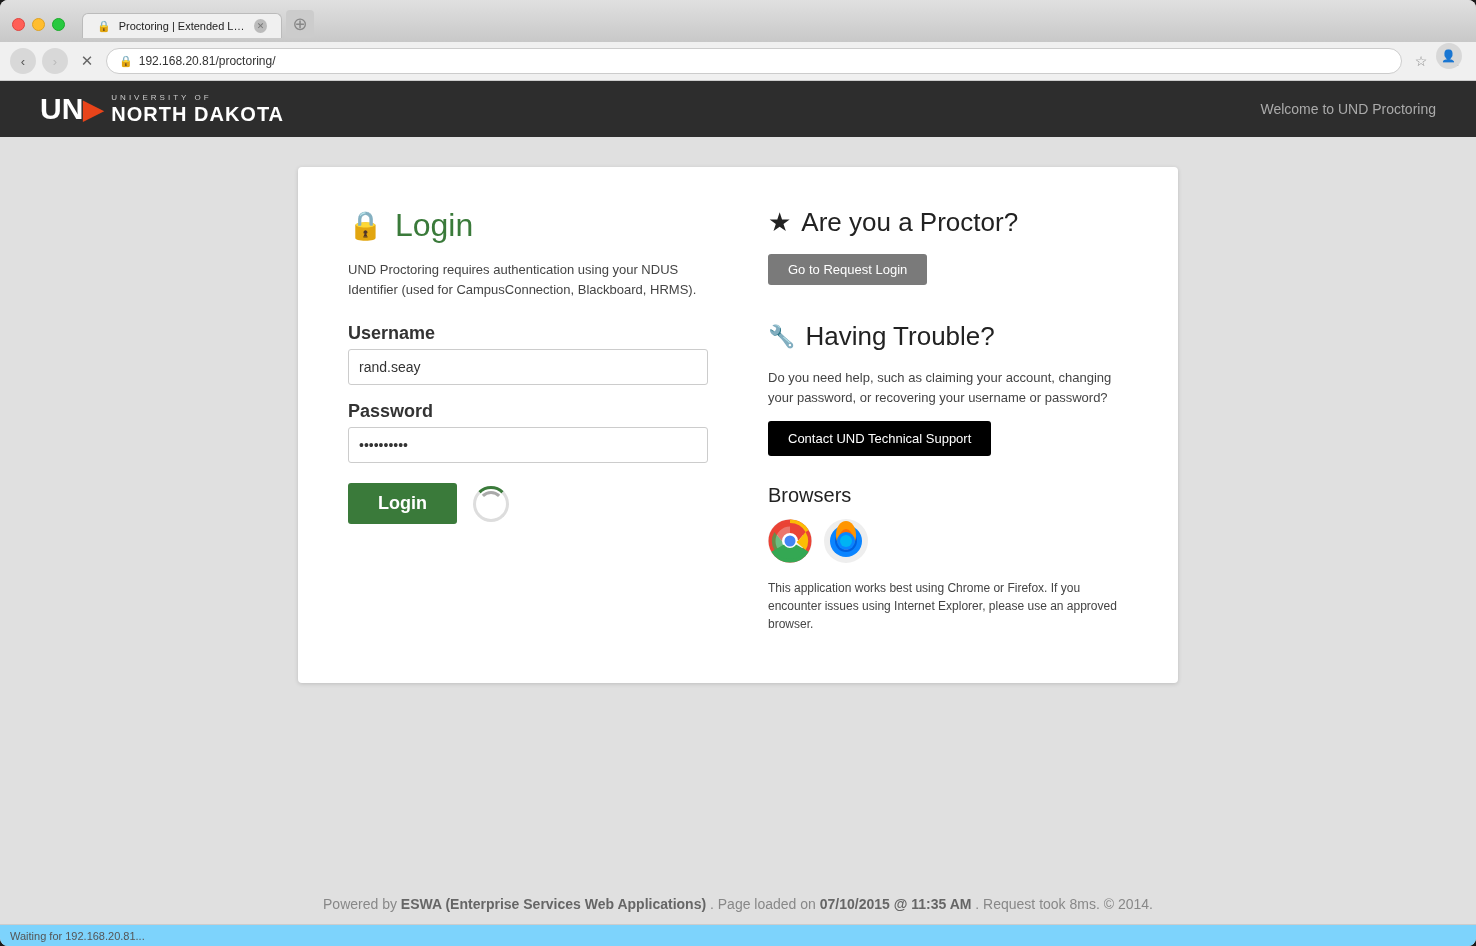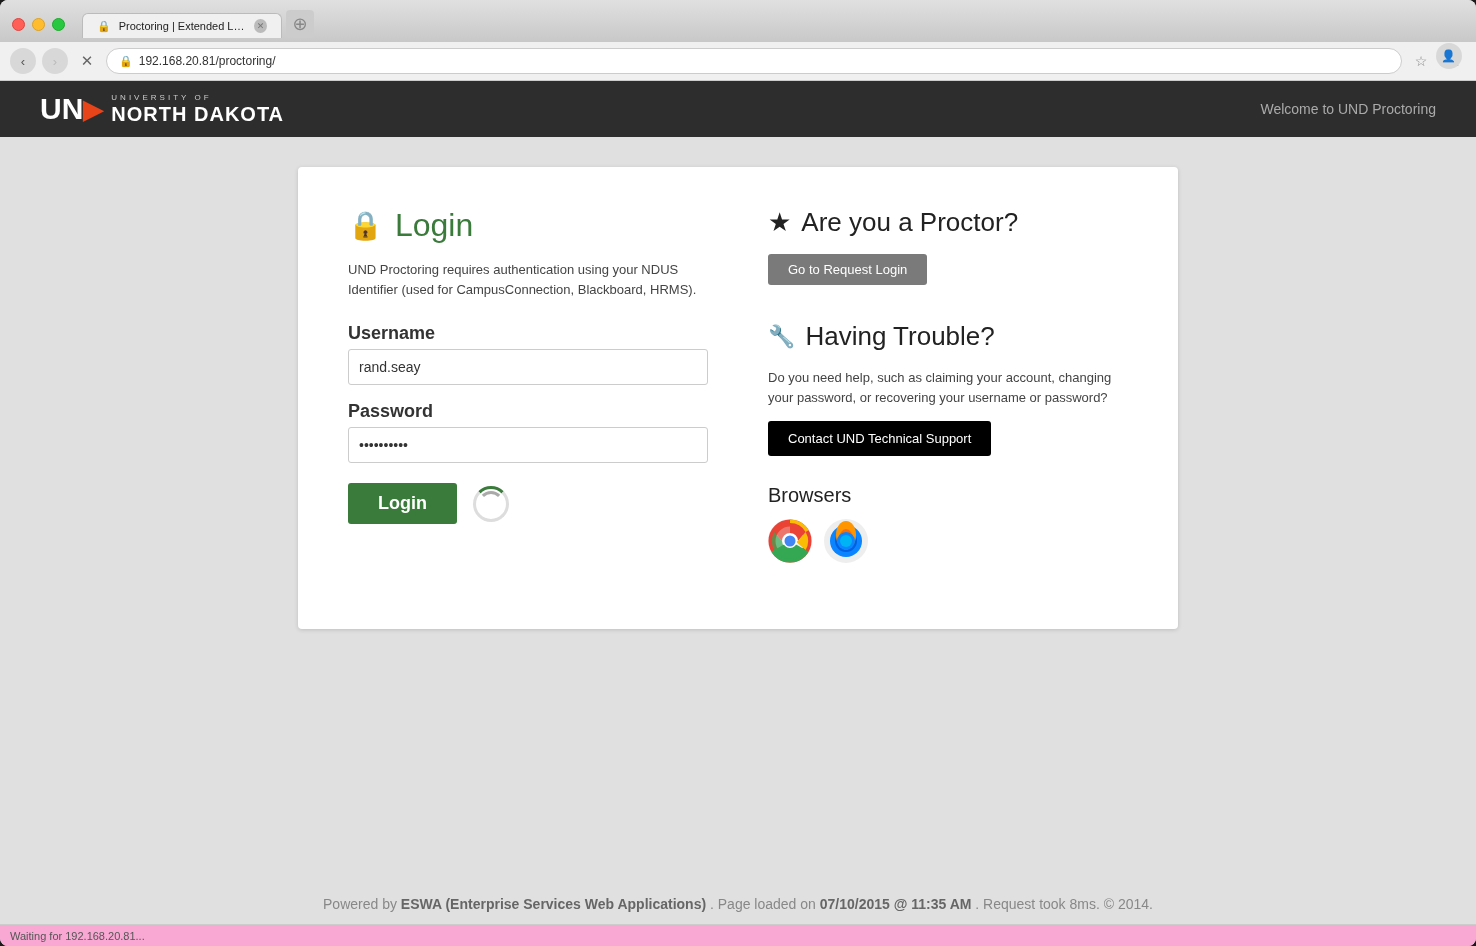--- a/index.html
+++ b/index.html
@@ -431,21 +431,21 @@
       text-align: center;
       padding: 12px;
       font-size: 14px;
       color: #888;
     }
 
     .page-footer strong { font-weight: 600; color: #666; }
 
     
     .status-bar {
-      background: #f9a8d4;
+      background: #7dd3fc;
       border-top: 1px solid #ccc;
       padding: 2px 10px;
       font-size: 11px;
       color: #555;
       height: 22px;
       display: flex;
       align-items: center;
     }
   </style>
 </head>
@@ -581,20 +581,21 @@
                   <circle cx="22" cy="22" r="11" fill="#0060df"></circle>
 
                   <ellipse cx="22" cy="16" rx="10" ry="14" fill="#ff9500"></ellipse>
                   <ellipse cx="22" cy="20" rx="7" ry="10" fill="#ff6b00"></ellipse>
                   <ellipse cx="22" cy="24" rx="5" ry="7" fill="#ff4f5e"></ellipse>
                   <circle cx="22" cy="22" r="9" fill="#0a84ff"></circle>
                   <circle cx="22" cy="22" r="6" fill="#00b3f4"></circle>
                 </svg>
               </div>
             </div>
+            <p class="browser-text">This application works best using Chrome or Firefox. If you encounter issues using Internet Explorer, please use an approved browser.</p>
           </div>
         </div>
       </div>
     </div>
 
     <div class="page-footer">
       <span>Powered by</span>
       <strong>ESWA (Enterprise Services Web Applications)</strong>
       <span>. Page loaded on</span>
       <strong>07/10/2015 @ 11:35 AM</strong>

